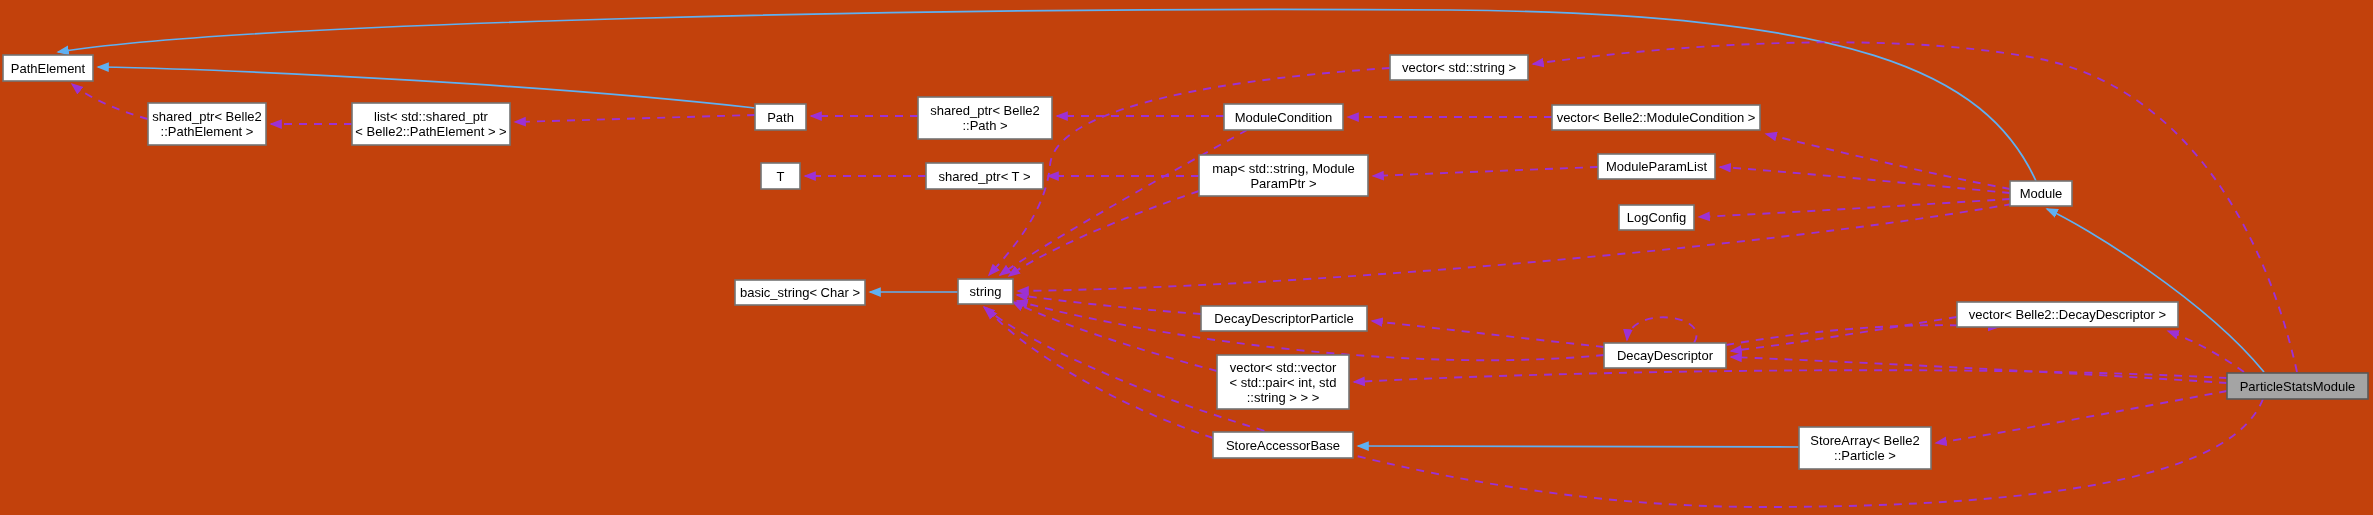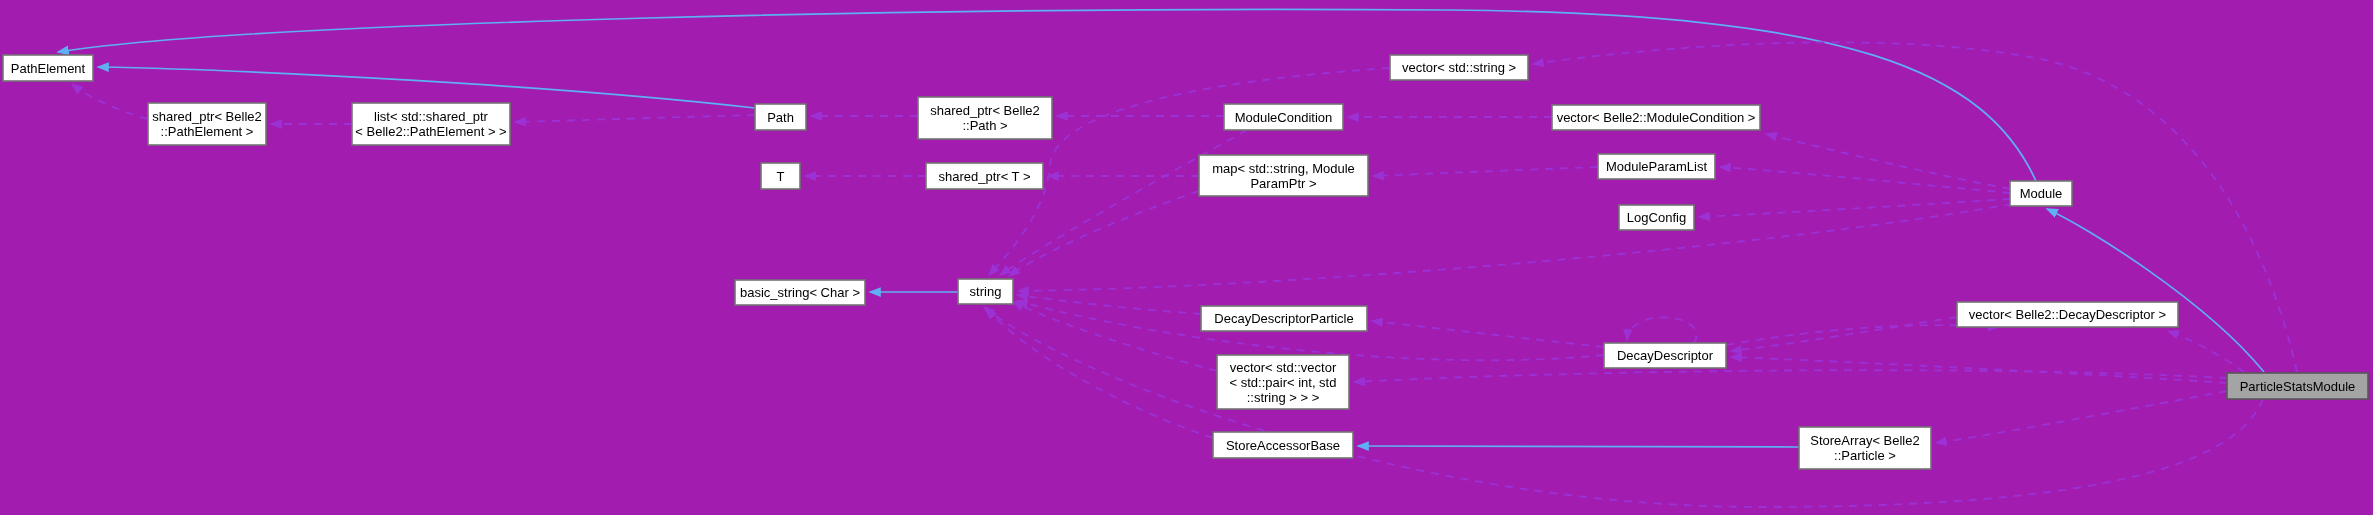--- a/index.html
+++ b/index.html
@@ -8,21 +8,21 @@
     background: #000000;
     width: 2373px;
     height: 515px;
     overflow: hidden;
     font-family: "Liberation Sans", sans-serif;
   }
   #stage {
     position: relative;
     width: 2373px;
     height: 515px;
-    background: #a21caf;
+    background: #c2410c;
   }
   svg { display: block; }
   .node rect {
     stroke-width: 1.6;
   }
   .node text {
     font-family: "Liberation Sans", sans-serif;
     font-size: 13px;
     text-anchor: middle;
   }

